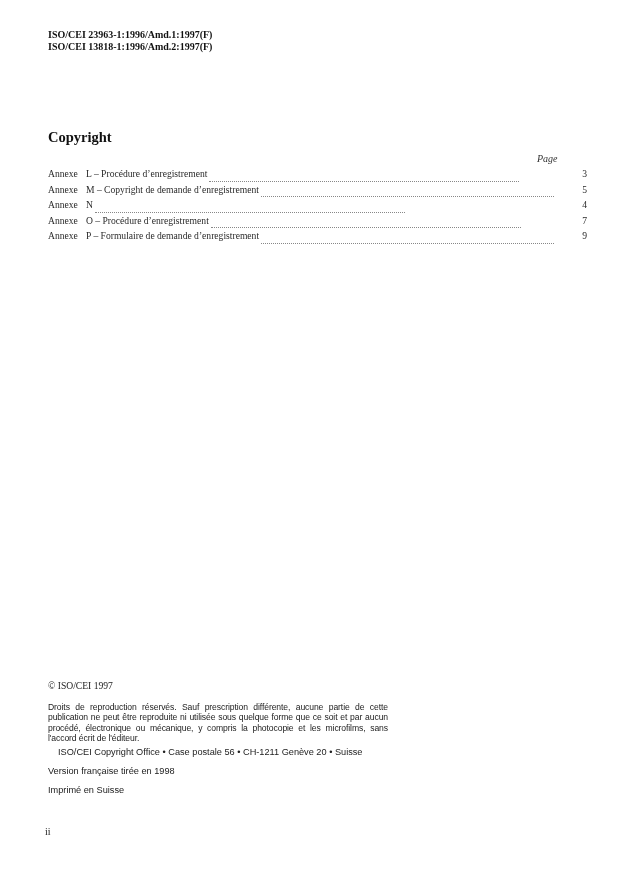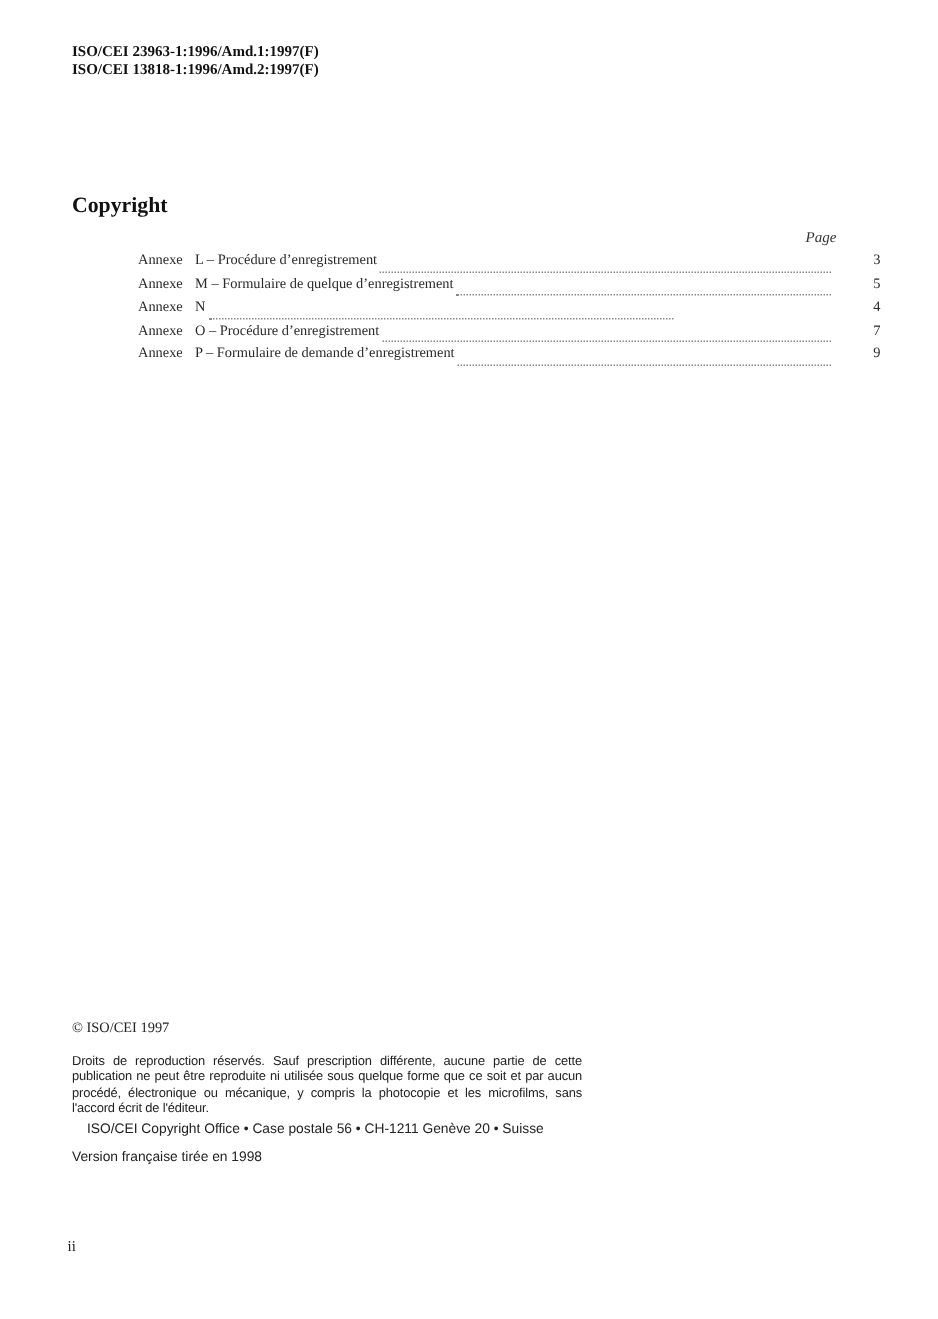--- a/index.html
+++ b/index.html
@@ -72,21 +72,21 @@
       height: 0;
       align-self: flex-end;
       max-width: 310px;
     }
     .toc-page {
       position: absolute;
       right: -29px;
       width: 20px;
       text-align: right;
     }
-    .toc-row { position: relative; margin-left: 44px; }
+    .toc-row { position: relative; }
     .footer {
       position: absolute;
       left: 48px;
       top: 680px;
       width: 340px;
       font-size: 9.4px;
       color: #222;
     }
     .copyright {
       margin-bottom: 11px;
@@ -138,21 +138,21 @@
 
 <div class="toc">
   <div class="toc-row">
     <span class="toc-prefix">Annexe</span>
     <span class="toc-label">L – Procédure d’enregistrement</span>
     <span class="toc-dots"></span>
     <span class="toc-page">3</span>
   </div>
   <div class="toc-row">
     <span class="toc-prefix">Annexe</span>
-    <span class="toc-label">M – Formulaire de quelque d’enregistrement</span>
+    <span class="toc-label">M – Copyright de demande d’enregistrement</span>
     <span class="toc-dots"></span>
     <span class="toc-page">5</span>
   </div>
   <div class="toc-row">
     <span class="toc-prefix">Annexe</span>
     <span class="toc-label">N</span>
     <span class="toc-dots"></span>
     <span class="toc-page">4</span>
   </div>
   <div class="toc-row">
@@ -167,15 +167,16 @@
     <span class="toc-dots"></span>
     <span class="toc-page">9</span>
   </div>
 </div>
 
 <div class="footer">
   <div class="copyright">©  ISO/CEI 1997</div>
   <div class="rights">Droits de reproduction réservés. Sauf prescription différente, aucune partie de cette publication ne peut être reproduite ni utilisée sous quelque forme que ce soit et par aucun procédé, électronique ou mécanique, y compris la photocopie et les microfilms, sans l'accord écrit de l'éditeur.</div>
   <div class="office">ISO/CEI Copyright Office • Case postale 56 • CH-1211 Genève 20 • Suisse</div>
   <div class="version">Version française tirée en 1998</div>
+  <div class="printed">Imprimé en Suisse</div>
 </div>
 
 <div class="page-number">ii</div>
 
 </body></html>

